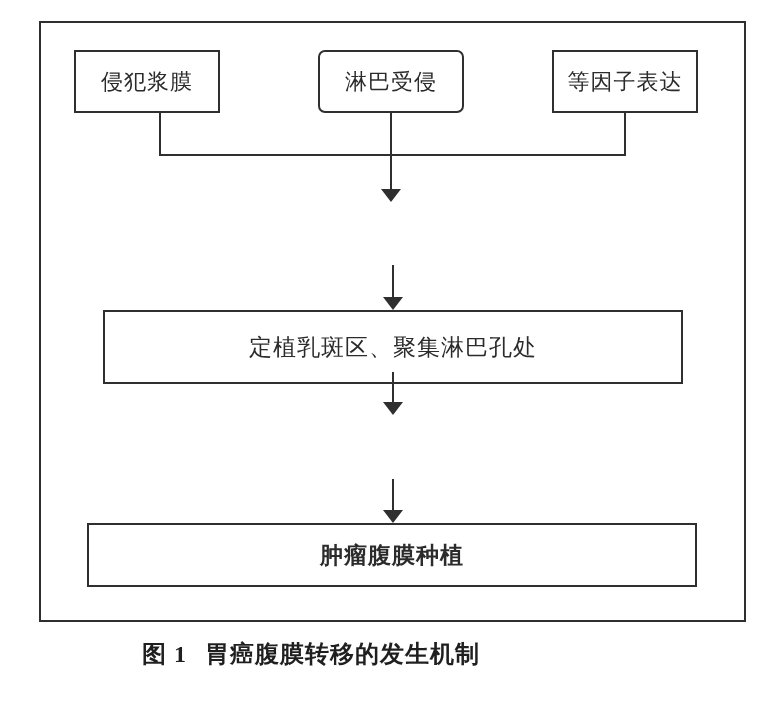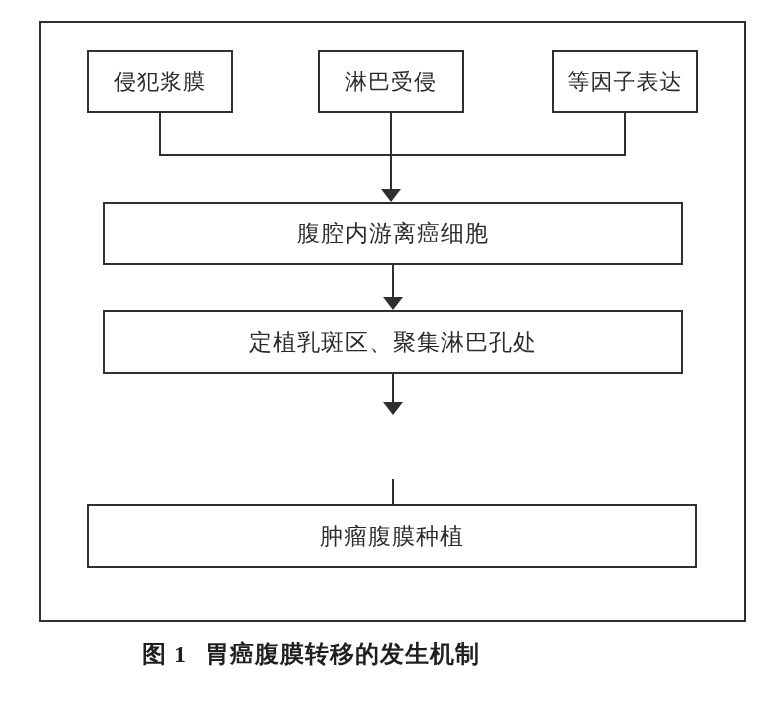--- a/index.html
+++ b/index.html
@@ -36,27 +36,27 @@
     display:flex;
     align-items:center;
     justify-content:center;
     text-align:center;
     font-size:23px;
     letter-spacing:1px;
     color:var(--text);
     white-space:nowrap;
   }
   .src{width:146px; height:63px; top:50px; font-size:22px;}
-  .src-a{left:87px;text-align:center;}
-  .src-b{left:318px;}
+  .src-a{left:74px;text-align:center;}
+  .src-b{left:318px;border-radius:7px;}
   .src-c{left:552px;}
   .step-1{left:103px; top:202px; width:580px; height:63px;}
-  .step-2{left:103px; top:310px; width:580px; height:64px;}
+  .step-2{left:103px; top:310px; width:580px; height:74px;}
   .step-3{left:86px;  top:415px; width:614px; height:64px;}
-  .step-4{left:87px;  top:504px; width:610px; height:64px;}
+  .step-4{left:87px;  top:523px; width:610px; height:64px;font-weight:bold;}
   .line{
     position:absolute;
     background:var(--line);
   }
   .vl-a{left:159px; top:113px; width:2px; height:43px;}
   .vl-c{left:624px; top:113px; width:2px; height:43px;}
   .hl  {left:159px; top:154px; width:467px; height:2px;}
   .vl-b{left:390px; top:113px; width:2px; height:78px;}
   .al-2{left:392px; top:265px; width:2px; height:33px;}
   .al-3{left:392px; top:372px; width:2px; height:31px;}
@@ -105,21 +105,20 @@
   <div class="node src src-a">侵犯浆膜</div>
   <div class="node src src-b">淋巴受侵</div>
   <div class="node src src-c">等因子表达</div>
 
   <div class="line vl-a"></div>
   <div class="line vl-c"></div>
   <div class="line hl"></div>
   <div class="line vl-b"></div>
   <div class="arrowhead ah-1"></div>
 
-  <div class="node step-1">腹腔内游离癌细胞</div>
 
   <div class="line al-2"></div>
   <div class="arrowhead ah-2"></div>
 
   <div class="node step-2">定植乳斑区、聚集淋巴孔处</div>
 
   <div class="line al-3"></div>
   <div class="arrowhead ah-3"></div>
 
 

